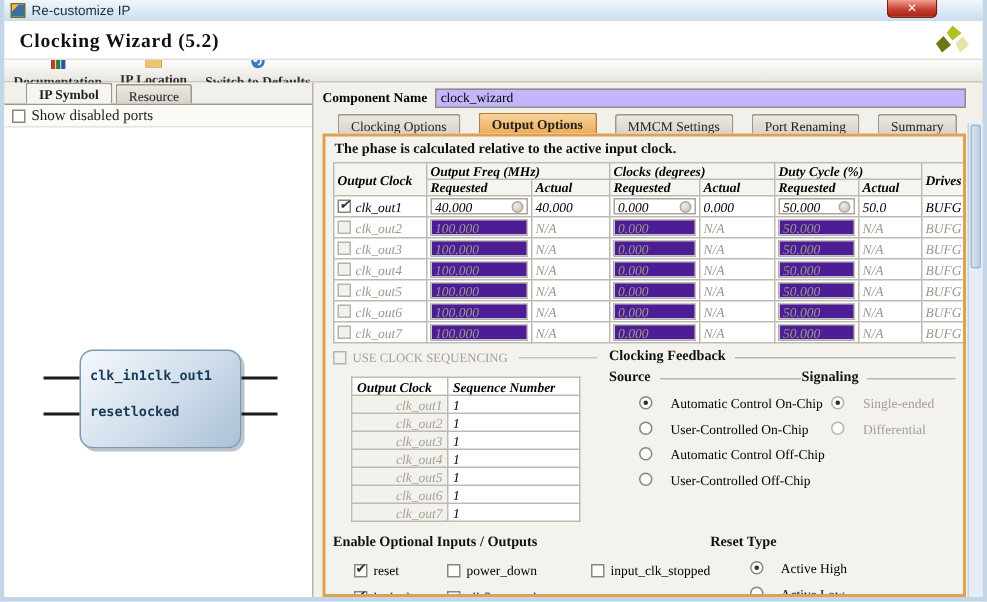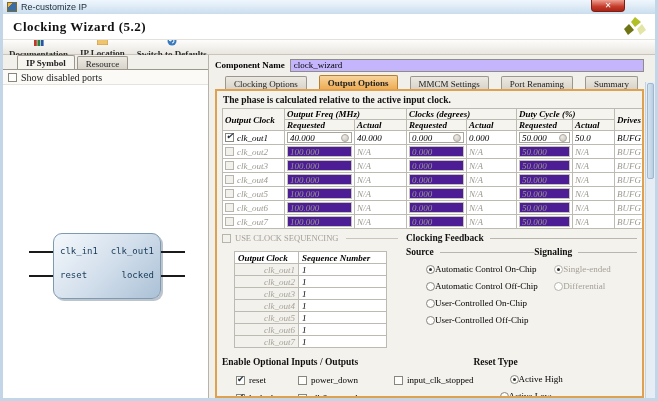--- a/index.html
+++ b/index.html
@@ -42,22 +42,22 @@
   .tab { padding:1px 8px 0 8px; font-size:9px; background:linear-gradient(#ece9e2,#d8d4cb);
          border:1px solid #9b978d; border-bottom:none; border-radius:2px 2px 0 0; height:13px; line-height:12px; color:#222;}
   .tab.act { background:#f7f5f0; font-weight:bold; height:14px; }
   .lbody { flex:1; background:#ffffff; display:flex; flex-direction:column; min-height:0; }
   .sdports { height:15px; flex:none; display:flex; align-items:center; gap:4px; padding:0 5px;
              background:#fbfaf7; border-bottom:1px solid #e6e3dc; color:#222; }
   .diag { flex:1; position:relative; }
   .ipbox { position:absolute; left:50px; top:148px; width:108px; height:66px; border-radius:9px;
            background:linear-gradient(135deg,#f4f8fc 0%,#d3dfec 50%,#abc1d6 100%);
            border:1px solid #7e99b2; box-shadow:2px 2px 0 rgba(110,125,140,.45); }
-  .prow { position:absolute; left:6px; right:6px; display:flex; justify-content:space-between;
-          font-family:"DejaVu Sans Mono",monospace; font-size:9px; font-weight:normal; color:#173a57; }
+  .prow { position:absolute; left:6px; right:6px; display:flex; justify-content:flex-start;
+          font-family:"DejaVu Sans Mono",monospace; font-size:9px; font-weight:bold; color:#173a57; }
   .prow.r1 { top:12px; } .prow.r2 { top:36px; }
   .stub { position:absolute; height:2px; width:24px; background:#1a1a1a; }
   .stub.l1 { left:-25px; top:17px; } .stub.l2 { left:-25px; top:41px; }
   .stub.r1 { right:-25px; top:17px; } .stub.r2 { right:-25px; top:41px; }
 
   
   .rpanel { flex:1; display:flex; flex-direction:column; min-width:0; padding:2px 11px 0 6px; position:relative; }
   .comprow { height:16px; flex:none; display:flex; align-items:center; gap:5px; }
   .comprow .lbl { font-weight:bold; font-size:9px; white-space:nowrap; }
   .compfield { flex:1; height:13px; background:#c4b5fd; border:1px solid #8f8d86; font-size:9px; padding:0 3px; line-height:11px; }
@@ -100,21 +100,21 @@
   .seqtbl th, .seqtbl td { border:1px solid #bdbab2; font-size:9px; padding:0 3px; height:12px; white-space:nowrap; overflow:hidden;}
   .seqtbl th { font-weight:bold; background:#fff; text-align:left; }
   .seqname { text-align:right; color:#a6a29a; background:#f3f1ec; }
   .seqval { background:#fff; }
   .fbcol { flex:1; padding-left:8px; min-width:0; }
   .gtitle { font-weight:bold; font-size:9.5px; display:flex; align-items:center; color:#111; }
   .gtitle::after { content:""; flex:1; border-bottom:1px solid #b9b6ae; margin-left:6px; }
   .fbbody { display:flex; margin-top:4px; }
   .srccol { flex:1.25; min-width:0; }
   .sigcol { flex:1; min-width:0; }
-  .ritem { display:flex; align-items:flex-end; gap:0; margin:7px 0 0 20px; font-size:9px; white-space:nowrap; }
+  .ritem { display:flex; align-items:flex-start; gap:12px; margin:7px 0 0 20px; font-size:9px; white-space:nowrap; }
 
   
   .bottom { display:flex; margin-top:9px; }
   .optcol { flex:1.35; } .rstcol { flex:1; }
   .btitle { font-weight:bold; font-size:9.5px; color:#111; }
   .cbrow { display:flex; margin:8px 0 0 14px; }
   .cbitem { display:flex; align-items:center; gap:4px; font-size:9px; white-space:nowrap; }
   .w1 { width:62px; } .w2 { width:96px; }
 
   
@@ -534,25 +534,25 @@
             <div class="gtitle">Clocking Feedback</div>
             <div class="fbbody">
               <div class="srccol">
                 <div class="gtitle">Source</div>
                 <div class="ritem">
                   <span class="radio sel"></span>
                   <span>Automatic Control On-Chip</span>
                 </div>
                 <div class="ritem">
                   <span class="radio"></span>
-                  <span>Automatic Control Off-Chip</span>
+                  <span>User-Controlled On-Chip</span>
                 </div>
                 <div class="ritem">
                   <span class="radio"></span>
-                  <span>User-Controlled On-Chip</span>
+                  <span>Automatic Control Off-Chip</span>
                 </div>
                 <div class="ritem">
                   <span class="radio"></span>
                   <span>User-Controlled Off-Chip</span>
                 </div>
               </div>
               <div class="sigcol">
                 <div class="gtitle disabtxt">Signaling</div>
                 <div class="ritem disabtxt">
                   <span class="radio sel disab"></span>
@@ -590,21 +590,21 @@
                 <span>locked</span>
               </label>
               <label class="cbitem w2">
                 <span class="cb"></span>
                 <span>clkfbstopped</span>
               </label>
             </div>
           </div>
           <div class="rstcol">
             <div class="btitle">Reset Type</div>
-            <div class="ritem" style="margin-left:36px">
+            <div class="ritem" style="margin-left:26px">
               <span class="radio sel"></span>
               <span>Active High</span>
             </div>
             <div class="ritem" style="margin-left:26px">
               <span class="radio"></span>
               <span>Active Low</span>
             </div>
           </div>
         </div>
       </div>

